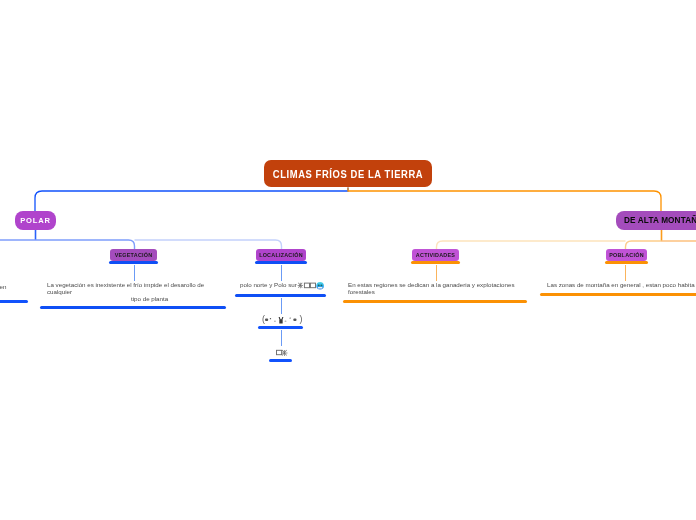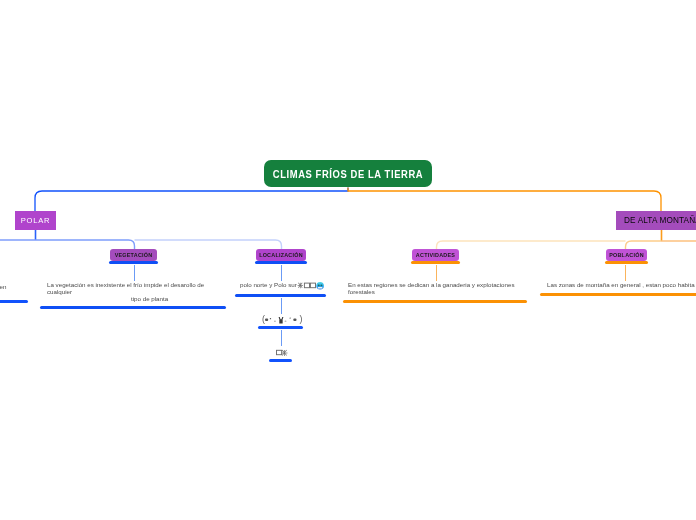--- a/index.html
+++ b/index.html
@@ -7,26 +7,26 @@
   body{width:696px;height:520px;background:#ffffff;overflow:hidden;
        font-family:"Liberation Sans",sans-serif;
        -webkit-font-smoothing:antialiased;}
   #canvas{position:absolute;left:0;top:0;width:696px;height:520px;}
   svg.links{position:absolute;left:0;top:0;width:696px;height:520px;overflow:visible;}
   .pill{position:absolute;box-sizing:border-box;display:flex;align-items:center;
         justify-content:center;white-space:nowrap;}
 
   
   #root-node{left:264px;top:160px;width:168px;height:27px;border-radius:7px;
-             background:#15803d;color:#ffffff;font-size:11px;font-weight:bold;
+             background:#c2410c;color:#ffffff;font-size:11px;font-weight:bold;
              letter-spacing:0.7px;}
   #root-node > span{display:inline-block;transform:scaleX(0.855);transform-origin:center;}
 
   
-  .branch{border-radius:0;font-weight:normal;}
+  .branch{border-radius:8px;font-weight:bold;}
   #polar-node{left:15px;top:211px;width:41px;height:19px;background:#b044cc;color:#ffffff;
               font-size:7.6px;letter-spacing:0.8px;}
   #montana-node{left:616px;top:211px;width:112px;height:19px;background:#a44cbc;color:#0a0a0a;justify-content:flex-start;padding-left:8px;
                 font-size:8.2px;letter-spacing:0.15px;}
 
   
   .pill2{border-radius:3px;height:12px;font-size:5.4px;font-weight:bold;
          letter-spacing:0.25px;color:#1a1a1a;}
   .underbar{position:absolute;height:3.4px;border-radius:2px;}
 

